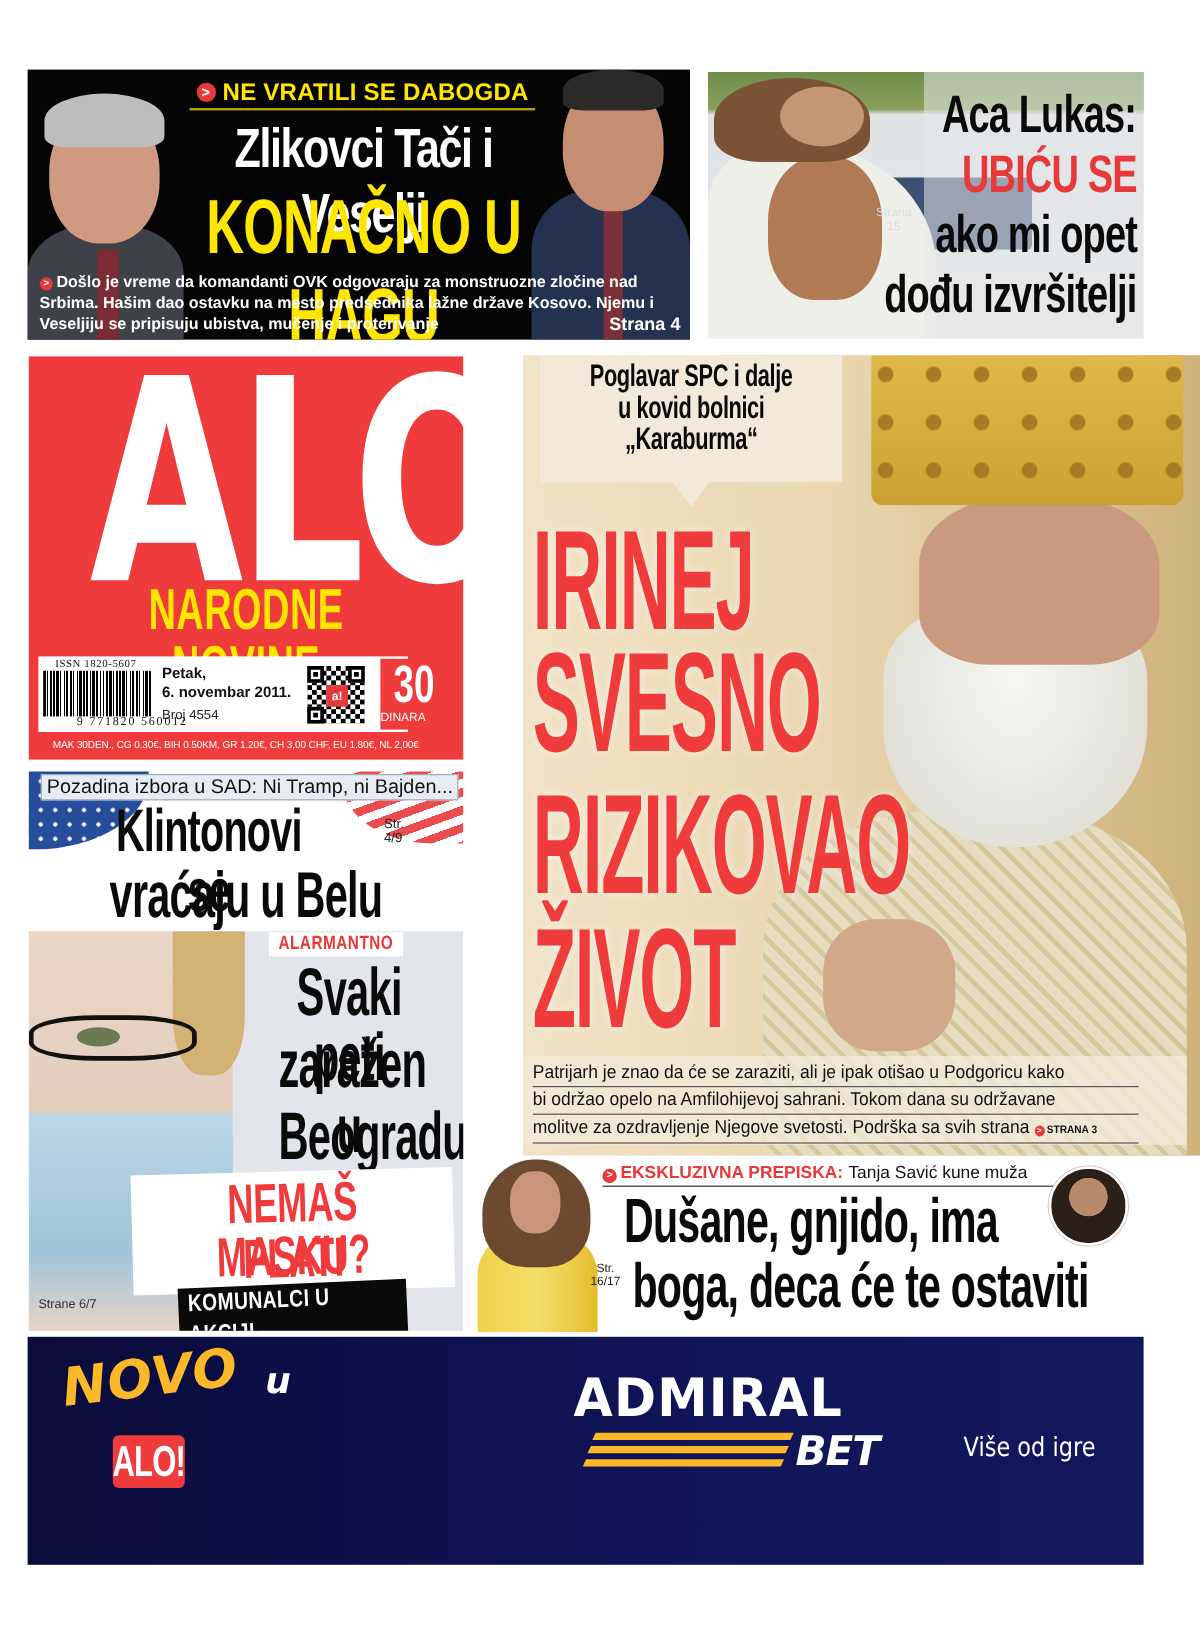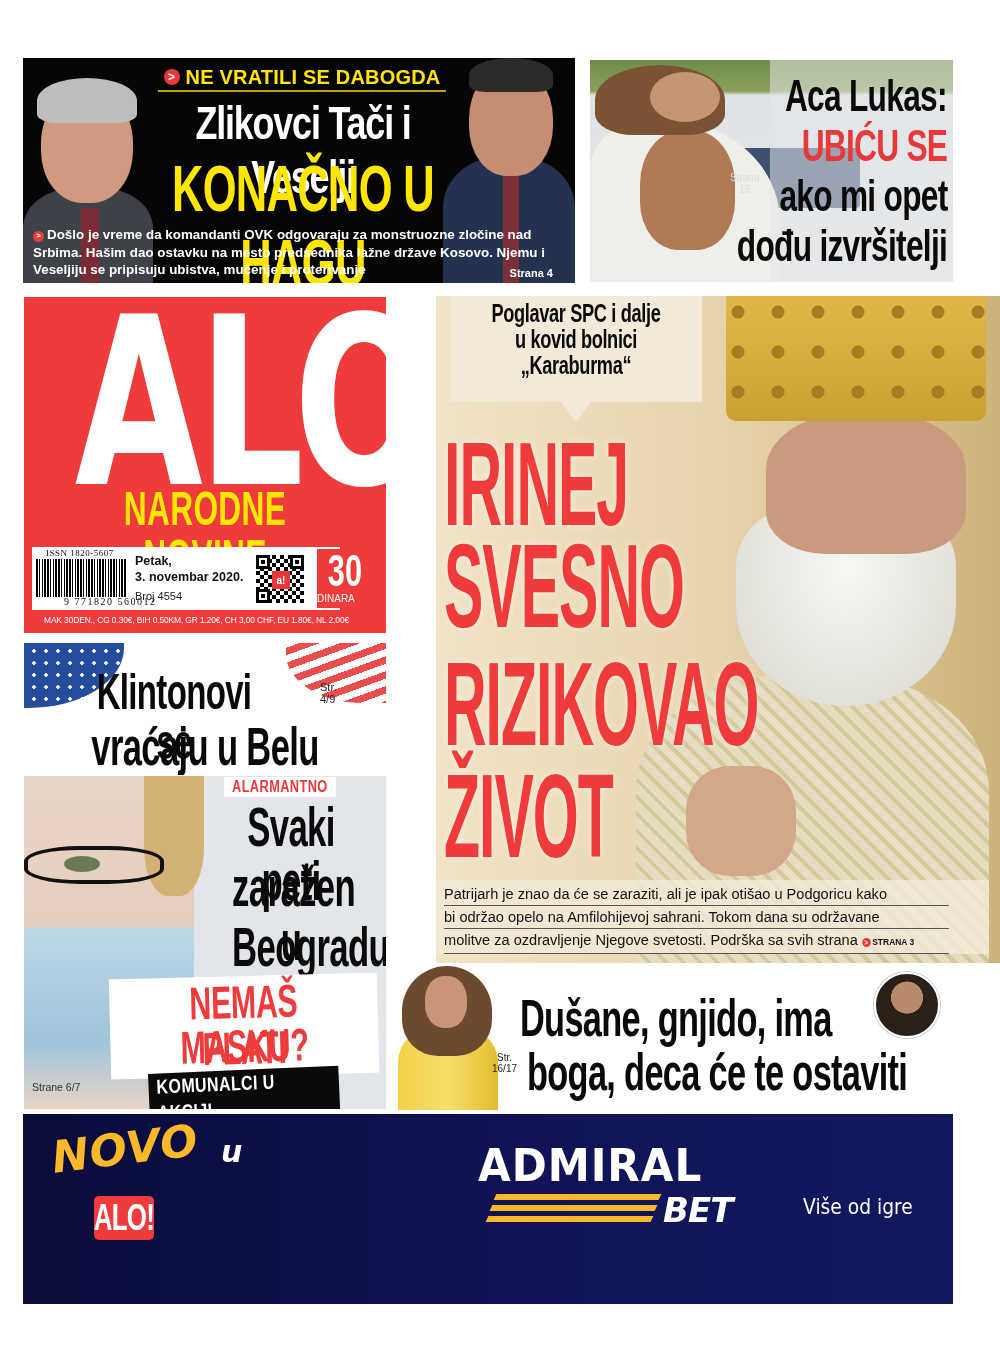--- a/index.html
+++ b/index.html
@@ -13,21 +13,21 @@
   .face { position: absolute; border-radius: 48% 48% 45% 45%; }
   .suit { position: absolute; border-radius: 40% 40% 0 0; }
   .tie { position: absolute; }
   #tl-kicker-wrap { left: 135px; top: 6px; width: 288px; height: 28px; border-bottom: 2px solid #b8a300; display: flex; align-items: center; justify-content: center; gap: 6px; }
   .bullet-dot { width: 16px; height: 16px; border-radius: 50%; background: #e8393a; color: #fff; font-size: 12px; font-weight: 700; display: inline-flex; align-items: center; justify-content: center; line-height: 1; }
   #tl-kicker { color: #ffe600; font-size: 20px; font-weight: 700; letter-spacing: 0.2px; }
   #tl-title1 { left: 90px; top: 38px; width: 380px; text-align: center; color: #ffffff; font-size: 46px; font-weight: 700; letter-spacing: -1.5px; transform: scaleX(0.78); transform-origin: center top; }
   #tl-title2 { left: 60px; top: 94px; width: 440px; text-align: center; color: #ffe600; font-size: 64px; font-weight: 700; letter-spacing: -1px; transform: scaleX(0.68); transform-origin: center top; }
   #tl-deck { left: 10px; top: 168px; width: 535px; color: #fff; font-size: 13.4px; font-weight: 700; line-height: 17.5px; }
   #tl-deck .bullet-dot { width: 11px; height: 11px; font-size: 8px; vertical-align: 1px; margin-right: 3px; }
-  #tl-page { right: 22px; bottom: 4px; color: #fff; font-size: 11px; font-weight: 700; }
+  #tl-page { right: 8px; bottom: 4px; color: #fff; font-size: 15px; font-weight: 700; }
 
   
   #top-right { left: 590px; top: 60px; width: 363px; height: 222px; background: linear-gradient(180deg, #6e8c4a 0%, #8aa05c 14%, #dfe3e6 16%, #e6e8ea 100%); overflow: hidden; }
   #tr-window { left: 120px; top: 88px; width: 150px; height: 60px; background: #3f5172; border-radius: 4px; }
   #tr-shirt { left: 0; top: 60px; width: 190px; height: 170px; background: #efefe9; border-radius: 30% 60% 0 0; }
   #tr-head { left: 50px; top: 70px; width: 95px; height: 120px; background: #b07a55; border-radius: 45% 45% 40% 40%; }
   #tr-hair { left: 5px; top: 5px; width: 130px; height: 70px; background: #7b5234; border-radius: 50% 50% 30% 30%; }
   #tr-hand { left: 60px; top: 12px; width: 70px; height: 50px; background: #c59673; border-radius: 50%; }
   #tr-panel { left: 180px; top: 0; width: 183px; height: 222px; background: rgba(230,232,234,0.55); }
   #tr-page { left: 140px; top: 112px; color: #d6dde6; font-size: 10px; text-align: center; line-height: 12px; }
@@ -178,39 +178,40 @@
 </section>
 
 <section id="masthead" class="abs">
   <div id="logo" class="abs">ALO!</div>
   <div id="tagline" class="abs">NARODNE NOVINE</div>
   <div id="info-strip" class="abs">
     <div id="issn" class="abs">ISSN 1820-5607</div>
     <div id="barcode" class="abs"></div>
     <div id="ean" class="abs">9 771820 560012</div>
     <div id="date-day" class="abs">Petak,</div>
-    <div id="date-full" class="abs">3. novembar 2020.</div>
+    <div id="date-full" class="abs">6. novembar 2011.</div>
     <div id="issue-no" class="abs">Broj 4554</div>
     <div id="qr" class="abs">
       <div class="qr-finder" style="left:0;top:0;"></div>
       <div class="qr-finder" style="right:0;top:0;"></div>
       <div class="qr-finder" style="left:0;bottom:0;"></div>
       <div id="qr-logo" class="abs">a!</div>
     </div>
     <div id="price-box" class="abs">
       <div id="price" class="abs">30</div>
       <div id="price-unit" class="abs">DINARA</div>
     </div>
   </div>
   <div id="prices-abroad" class="abs">MAK 30DEN., CG 0.30€, BIH 0.50KM, GR 1.20€, CH 3,00 CHF, EU 1.80€, NL 2,00€</div>
 </section>
 
 <section id="clinton" class="abs">
   <div id="flag-left" class="abs"></div>
   <div id="flag-right" class="abs"></div>
+  <div id="clinton-kicker" class="abs">Pozadina izbora u SAD: Ni Tramp, ni Bajden...</div>
   <div id="clinton-l1" class="abs">Klintonovi se</div>
   <div id="clinton-page" class="abs">
     <div>Str.</div>
     <div>4/9</div>
   </div>
   <div id="clinton-l2" class="abs">vraćaju u Belu kuću!</div>
 </section>
 
 <section id="covid" class="abs">
   <div id="covid-photo" class="abs"></div>
@@ -247,20 +248,23 @@
     <span class="deck-line">Patrijarh je znao da će se zaraziti, ali je ipak otišao u Podgoricu kako</span>
     <span class="deck-line">bi održao opelo na Amfilohijevoj sahrani. Tokom dana su održavane</span>
     <span class="deck-line"><span>molitve za ozdravljenje Njegove svetosti. Podrška sa svih strana</span> <span id="deck-page"><span class="bullet-dot">&gt;</span><span>STRANA 3</span></span></span>
   </div>
 </section>
 
 <section id="tanja" class="abs">
   <div id="tanja-photo-body" class="abs"></div>
   <div id="tanja-photo-hair" class="abs"></div>
   <div id="tanja-photo-face" class="abs"></div>
+  <div id="tanja-kicker-wrap" class="abs">
+    <span class="bullet-dot">&gt;</span><span id="tanja-kicker-red">EKSKLUZIVNA PREPISKA:</span> <span id="tanja-kicker-black">Tanja Savić kune muža</span>
+  </div>
   <div id="tanja-l1" class="abs">Dušane, gnjido, ima</div>
   <div id="tanja-page" class="abs">
     <div>Str.</div>
     <div>16/17</div>
   </div>
   <div id="tanja-l2" class="abs">boga, deca će te ostaviti</div>
   <div id="dusan-avatar" class="abs"></div>
 </section>
 
 <section id="ad" class="abs">

